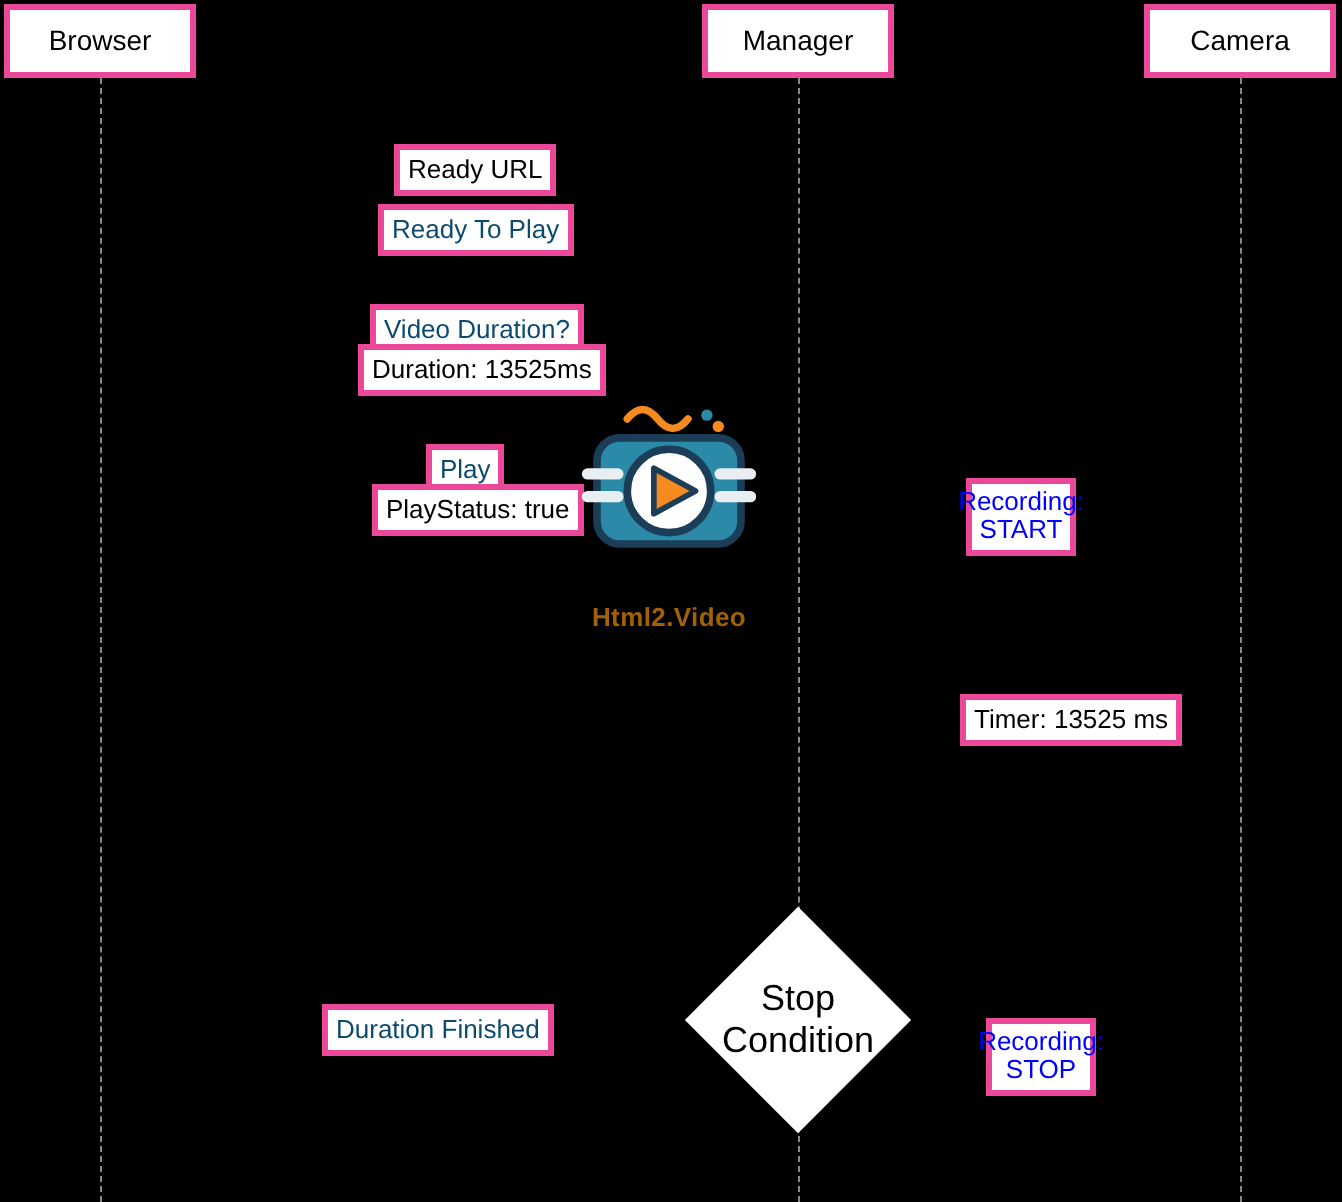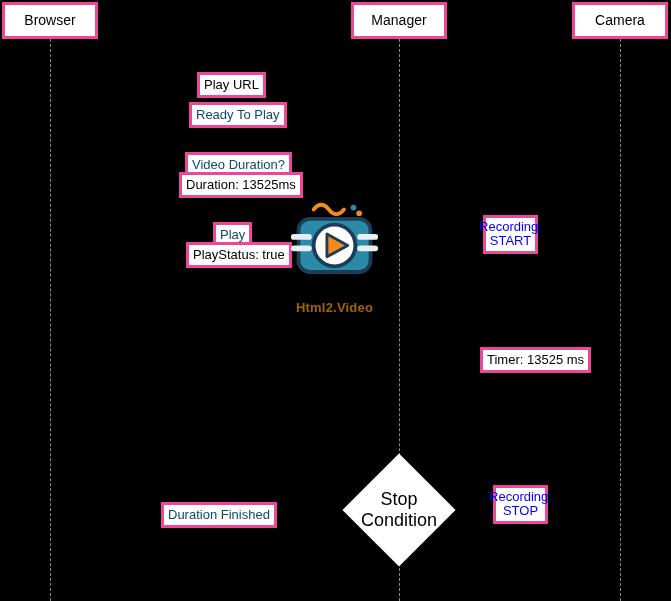--- a/index.html
+++ b/index.html
@@ -43,21 +43,21 @@
     top: 39px;
     bottom: 0;
   }
   .msg {
     background: #fff;
     color: #000;
     white-space: nowrap;
   }
   .red  { color: #0c4a6e; }
   .blue { color: #0000ff; }
-  .blue-line { white-space: normal; width: 55px; line-height:1.1; }
+  .blue-line { white-space: normal; width: 55px; line-height:1.1;margin-top:24px; }
   .diamond {
     position: absolute;
     width: 80px;
     height: 80px;
     left: 359px;
     top: 470px;
   }
   .diamond::before {
     content: "";
     position: absolute;
@@ -100,21 +100,21 @@
 <div class="stage">
 
   <div class="lifeline" style="left:50px;"></div>
   <div class="lifeline" style="left:399px;"></div>
   <div class="lifeline" style="left:620px;"></div>
 
   <div class="box actor" style="left:2px;">Browser</div>
   <div class="box actor" style="left:351px;">Manager</div>
   <div class="box actor" style="left:572px;">Camera</div>
 
-  <div class="box msg" style="left:197px; top:72px;">Play URL</div>
+  <div class="box msg" style="left:197px; top:72px;">Ready URL</div>
   <div class="box msg red" style="left:189px; top:102px;">Ready To Play</div>
   <div class="box msg red" style="left:185px; top:152px;">Video Duration?</div>
   <div class="box msg" style="left:179px; top:172px;">Duration: 13525ms</div>
   <div class="box msg red" style="left:213px; top:222px;">Play</div>
   <div class="box msg" style="left:186px; top:242px;">PlayStatus: true</div>
 
   <div class="box msg blue blue-line" style="left:483px; top:215px;">Recording: START</div>
 
   <div class="box msg" style="left:480px; top:347px;">Timer: 13525 ms</div>
 

